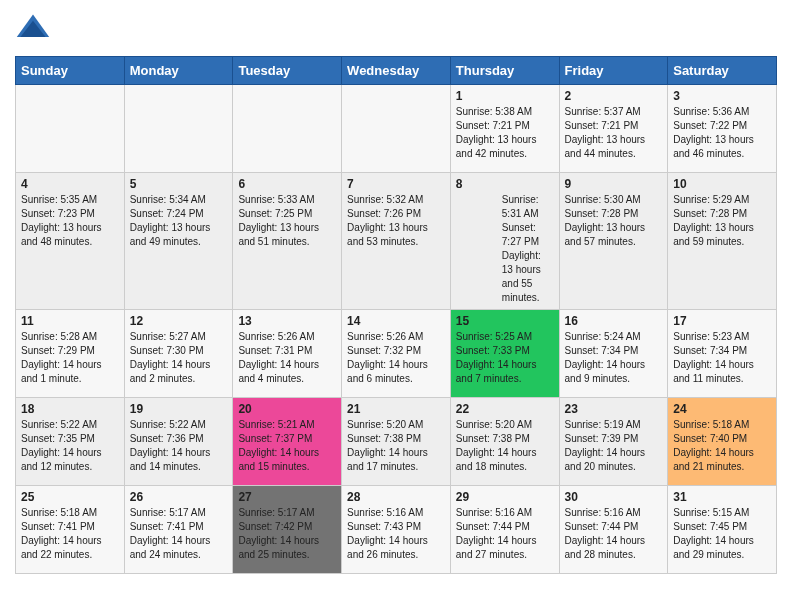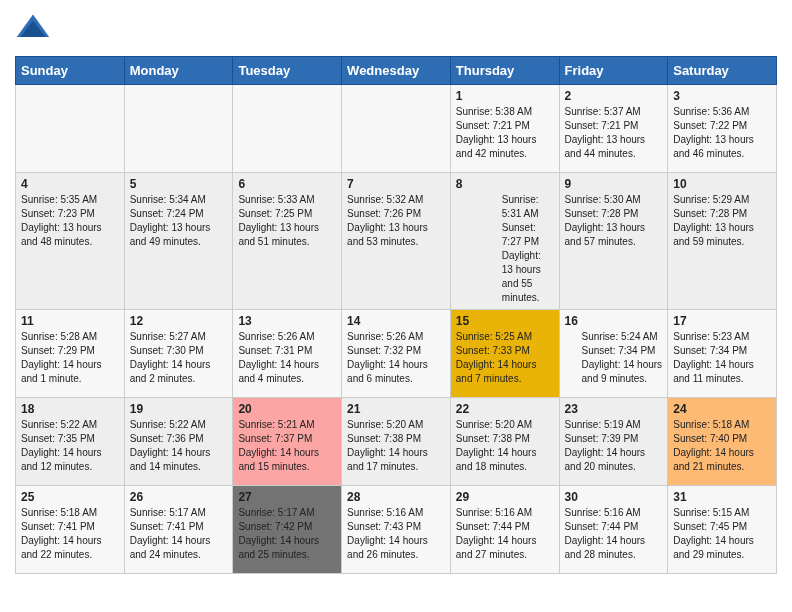--- a/index.html
+++ b/index.html
@@ -235,30 +235,30 @@
 Daylight: 14 hours
 and 4 minutes.</div>
           </td>
           <td style="background: rgb(247, 247, 247);">
             <span class="day-num">14</span>
             <div class="day-info" style="white-space: pre-line;">Sunrise: 5:26 AM
 Sunset: 7:32 PM
 Daylight: 14 hours
 and 6 minutes.</div>
           </td>
-          <td style="background: #eab308; margin-top: 6px;">
+          <td style="background: #22c55e; margin-top: 6px;">
             <span class="day-num">15</span>
             <div class="day-info" style="white-space: pre-line;">Sunrise: 5:25 AM
 Sunset: 7:33 PM
 Daylight: 14 hours
 and 7 minutes.</div>
           </td>
           <td style="background: rgb(247, 247, 247);">
             <span class="day-num">16</span>
-            <div class="day-info" style="white-space: pre-line; margin-left: 17px;">Sunrise: 5:24 AM
+            <div class="day-info" style="white-space: pre-line;">Sunrise: 5:24 AM
 Sunset: 7:34 PM
 Daylight: 14 hours
 and 9 minutes.</div>
           </td>
           <td style="background: rgb(247, 247, 247);">
             <span class="day-num">17</span>
             <div class="day-info" style="white-space: pre-line;">Sunrise: 5:23 AM
 Sunset: 7:34 PM
 Daylight: 14 hours
 and 11 minutes.</div>
@@ -272,21 +272,21 @@
 Daylight: 14 hours
 and 12 minutes.</div>
           </td>
           <td style="background: rgb(238, 238, 238);">
             <span class="day-num">19</span>
             <div class="day-info" style="white-space: pre-line;">Sunrise: 5:22 AM
 Sunset: 7:36 PM
 Daylight: 14 hours
 and 14 minutes.</div>
           </td>
-          <td style="background: #fca5a5;">
+          <td style="background: #ec4899;">
             <span class="day-num">20</span>
             <div class="day-info" style="white-space: pre-line;">Sunrise: 5:21 AM
 Sunset: 7:37 PM
 Daylight: 14 hours
 and 15 minutes.</div>
           </td>
           <td style="background: rgb(238, 238, 238);">
             <span class="day-num">21</span>
             <div class="day-info" style="white-space: pre-line;">Sunrise: 5:20 AM
 Sunset: 7:38 PM

